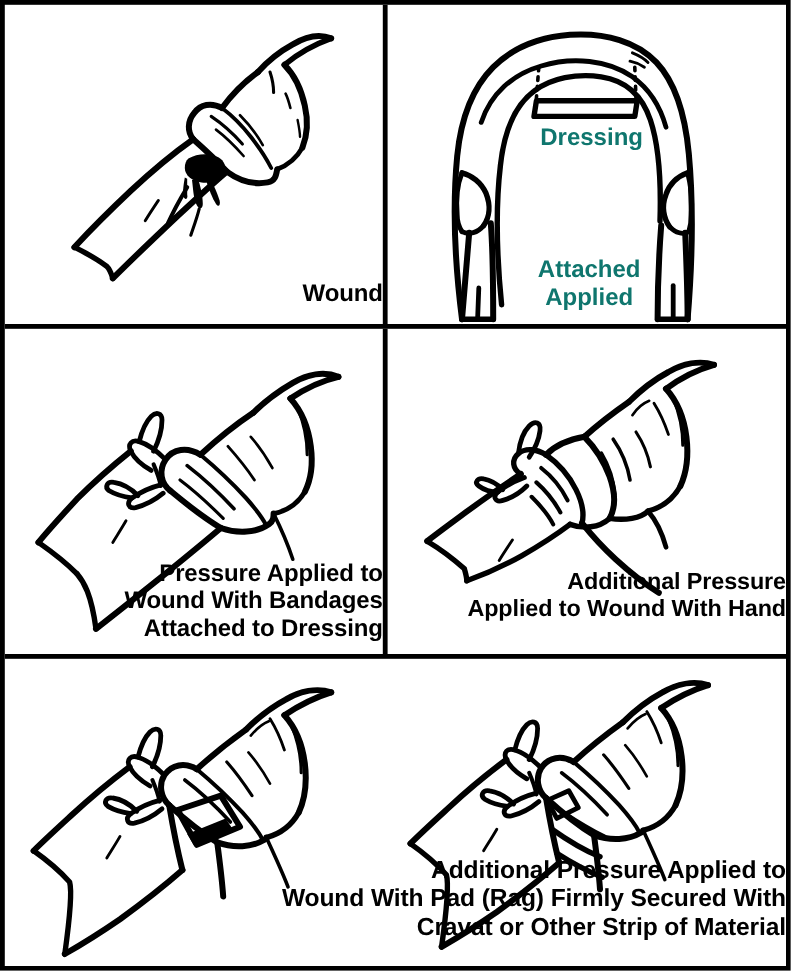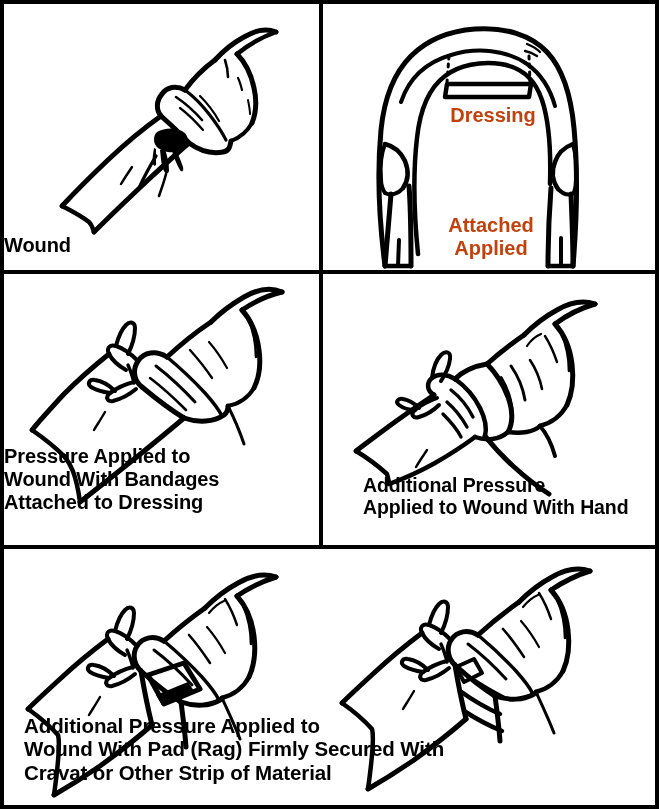--- a/index.html
+++ b/index.html
@@ -37,45 +37,45 @@
   }
   .art {
     position: absolute;
     left: 0;
     top: 0;
   }
   .caption {
     position: absolute;
     left: 0;
     right: 0;
-    text-align: left;
+    text-align: right;
     font-weight: bold;
     color: #000000;
     line-height: 1.14;
     letter-spacing: -0.1px;
     white-space: pre-line;
   }
   .cap-small { font-size: 20px; }
   .cap-mid   { font-size: 19.5px; margin-left: 40px; }
   .cap-big   { font-size: 20.5px; }
 
   .inlabel {
     position: absolute;
     font-weight: bold;
-    color: #c2410c;
+    color: #0f766e;
     line-height: 1.14;
     text-align: center;
     white-space: pre-line;
     font-size: 20px;
   }
 
   
   #panel-wound      { left: 0px;   top: 0px;   width: 315px; height: 266px; }
   #panel-dressing   { left: 319px; top: 0px;   width: 332px; height: 266px; }
-  #panel-bandage    { left: 0px;   top: 256px; width: 315px; height: 271px; }
+  #panel-bandage    { left: 0px;   top: 278px; width: 315px; height: 271px; }
   #panel-hand       { left: 319px; top: 270px; width: 332px; height: 271px; }
   #panel-pad        { left: 0px;   top: 545px; width: 651px; height: 256px; }
 
   svg { display: block; }
   .ln { fill: none; stroke: #000000; stroke-linecap: round; stroke-linejoin: round; }
   .fillblk { fill: #000000; stroke: none; }
 </style>
 </head>
 <body>
 

